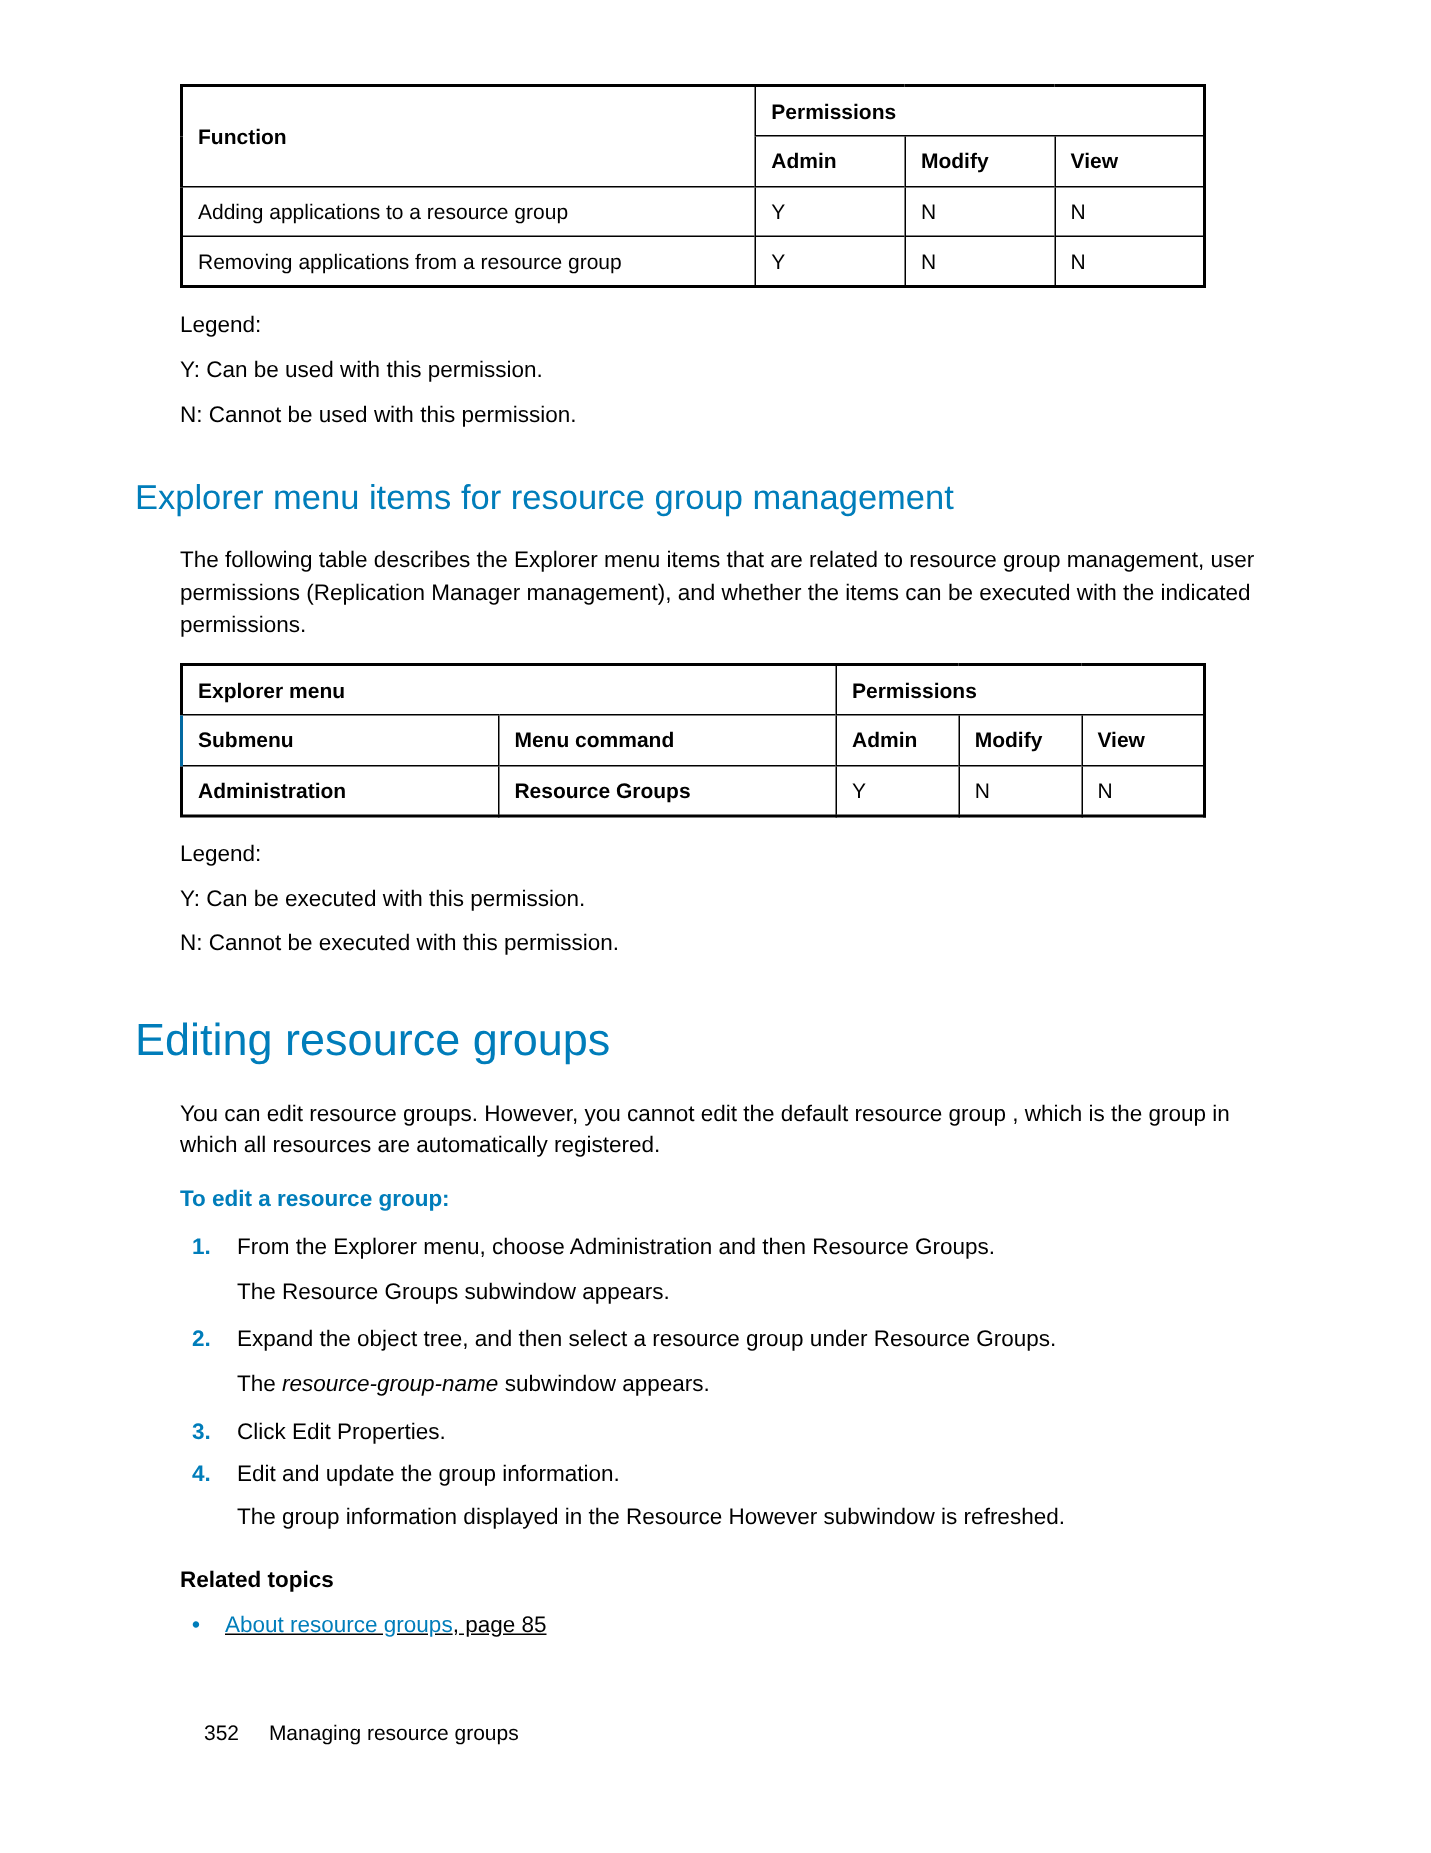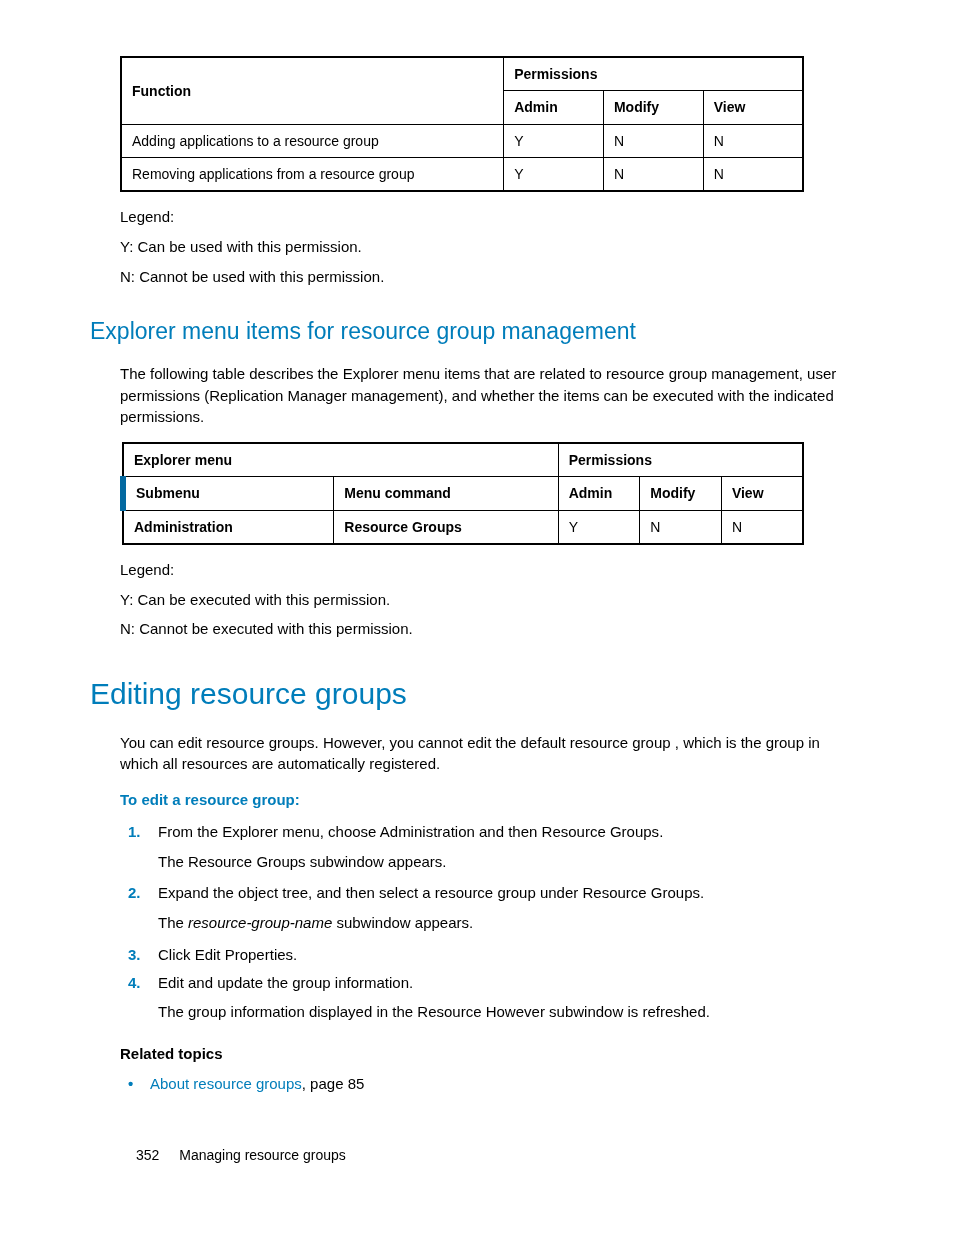--- a/index.html
+++ b/index.html
@@ -59,21 +59,21 @@
       counter-increment: step;
       content: counter(step) ".";
       position: absolute;
       left: 0;
       color: #007dba;
       font-weight: bold;
     }
     ol > li .sub { margin-top: 8px; margin-bottom: 10px; display: block; }
     .italic { font-style: italic; }
     .related { font-weight: bold; margin-left: 30px; margin-top: 20px; margin-bottom: 8px; font-size: 15px; }
-    .bullet-list { margin-left: 38px; list-style: none; }
+    .bullet-list { margin-left: 38px; list-style: none; text-decoration: underline; }
     .bullet-list li { position: relative; padding-left: 22px; }
     .bullet-list li::before {
       content: "•";
       position: absolute;
       left: 0;
       color: #007dba;
       font-weight: bold;
     }
     .link { color: #007dba; }
     .footer {
@@ -137,21 +137,21 @@
   <span>The following table describes the </span><span class="bold">Explorer</span><span> menu items that are related to resource group management, user permissions (Replication Manager management), and whether the items can be executed with the indicated permissions.</span>
 </p>
 
 <table class="t2">
   <tbody>
       <tr>
     <th colspan="2" style="border-left:2px solid #000; border-top:2px solid #000;">Explorer menu</th>
     <th colspan="3" style="border-top:2px solid #000;">Permissions</th>
   </tr>
   <tr>
-    <th class="c-sub" style="border-left:6px solid #0369a1;">Submenu</th>
+    <th class="c-sub" style="border-left:2px solid #0369a1;">Submenu</th>
     <th class="c-cmd">Menu command</th>
     <th class="c-p">Admin</th>
     <th class="c-p">Modify</th>
     <th class="c-p">View</th>
   </tr>
   <tr>
     <th style="border-left:2px solid #000;">Administration</th>
     <th>Resource Groups</th>
     <td>Y</td>
     <td>N</td>

